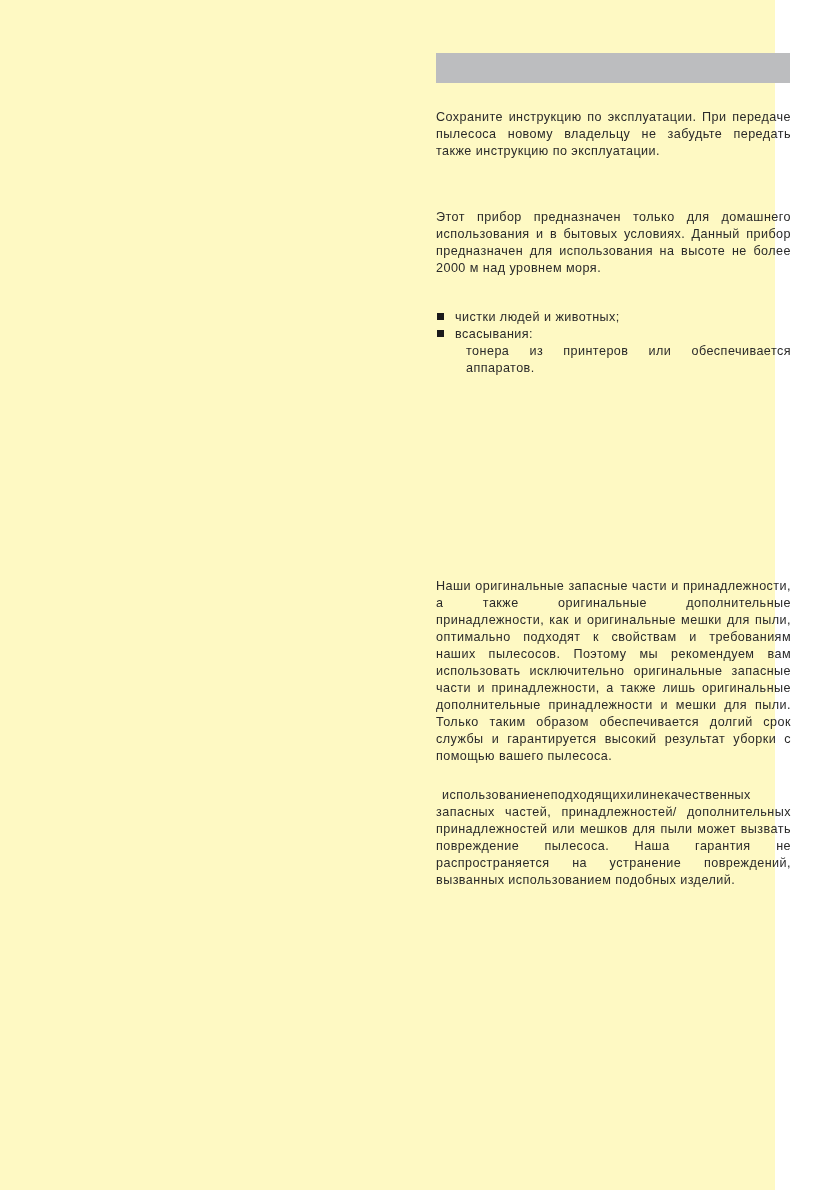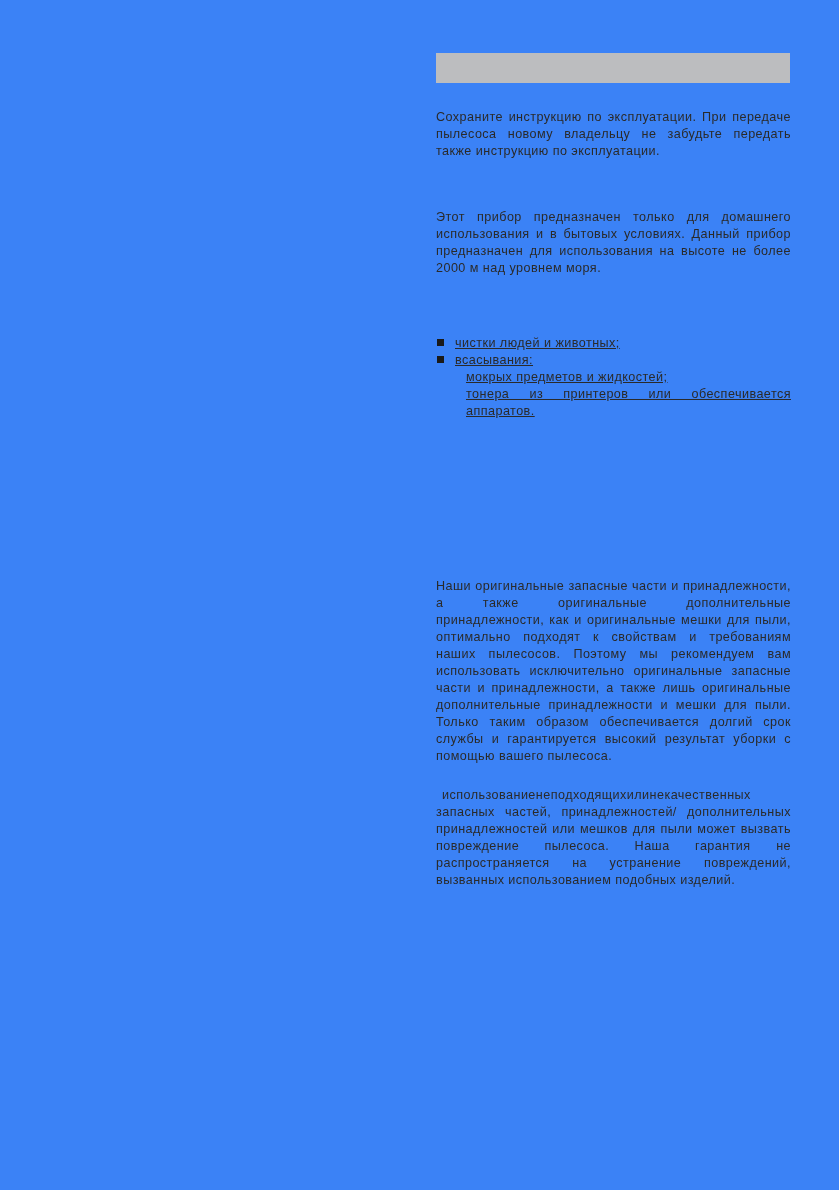--- a/index.html
+++ b/index.html
@@ -11,22 +11,22 @@
     width: 839px;
     height: 1190px;
     position: relative;
     overflow: hidden;
     font-family: "Liberation Sans", "DejaVu Sans", sans-serif;
     color: #2a2a2a;
   }
   .page {
     position: absolute;
     left: 0; top: 0;
-    width: 839px; height: 1190px;
-    background: #3b82f6;
+    width: 775px; height: 1190px;
+    background: #fef9c3;
   }
   .header-bar {
     position: absolute;
     left: 436px;
     top: 53px;
     width: 354px;
     height: 30px;
     background: #bcbdbf;
   }
   .para {
@@ -82,30 +82,29 @@
 <body>
 
 <div class="page">
 
   <div class="header-bar"></div>
 
   <p class="para" style="top:109px;">Сохраните инструкцию по эксплуатации. При передаче пылесоса новому владельцу не забудьте передать также инструкцию по эксплуатации.</p>
 
   <p class="para" style="top:209px;">Этот прибор предназначен только для домашнего использования и в бытовых условиях. Данный прибор предназначен для использования на высоте не более 2000 м над уровнем моря.</p>
 
-  <ul class="list" style="top:335px;text-decoration:underline;">
+  <ul class="list" style="top:309px;">
     <li>
       <span class="bullet"></span>
       <span>чистки людей и животных;</span>
     </li>
     <li>
       <span class="bullet"></span>
       <span>всасывания:</span>
       <ul class="sublist">
-        <li>мокрых предметов и жидкостей;</li>
         <li>тонера из принтеров или обеспечивается аппаратов.</li>
       </ul>
     </li>
   </ul>
 
   <p class="para" style="top:578px;">Наши оригинальные запасные части и принадлежности, а также оригинальные дополнительные принадлежности, как и оригинальные мешки для пыли, оптимально подходят к свойствам и требованиям наших пылесосов. Поэтому мы рекомендуем вам использовать исключительно оригинальные запасные части и принадлежности, а также лишь оригинальные дополнительные принадлежности и мешки для пыли. Только таким образом обеспечивается долгий срок службы и гарантируется высокий результат уборки с помощью вашего пылесоса.</p>
 
   <p class="para" style="top:787px;"><span class="warn-lead"></span><span>использованиенеподходящихилинекачественных запасных частей, принадлежностей/ дополнительных принадлежностей или мешков для пыли может вызвать повреждение пылесоса. Наша гарантия не распространяется на устранение повреждений, вызванных использованием подобных изделий.</span></p>
 
 </div>

